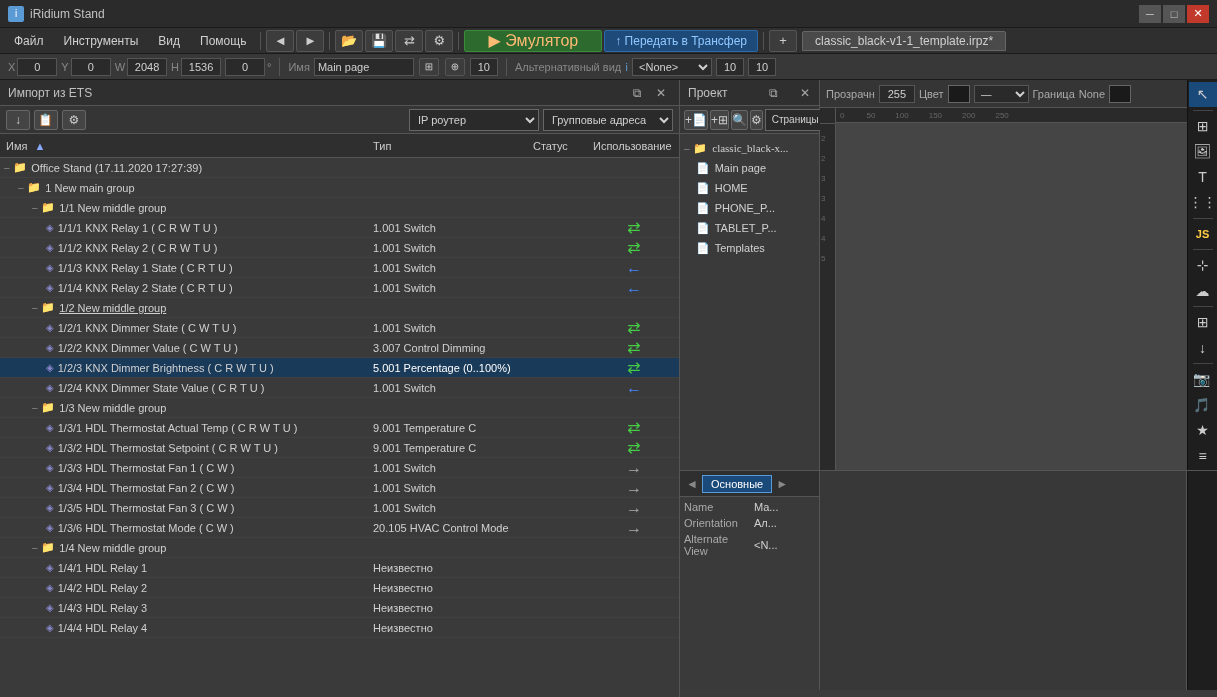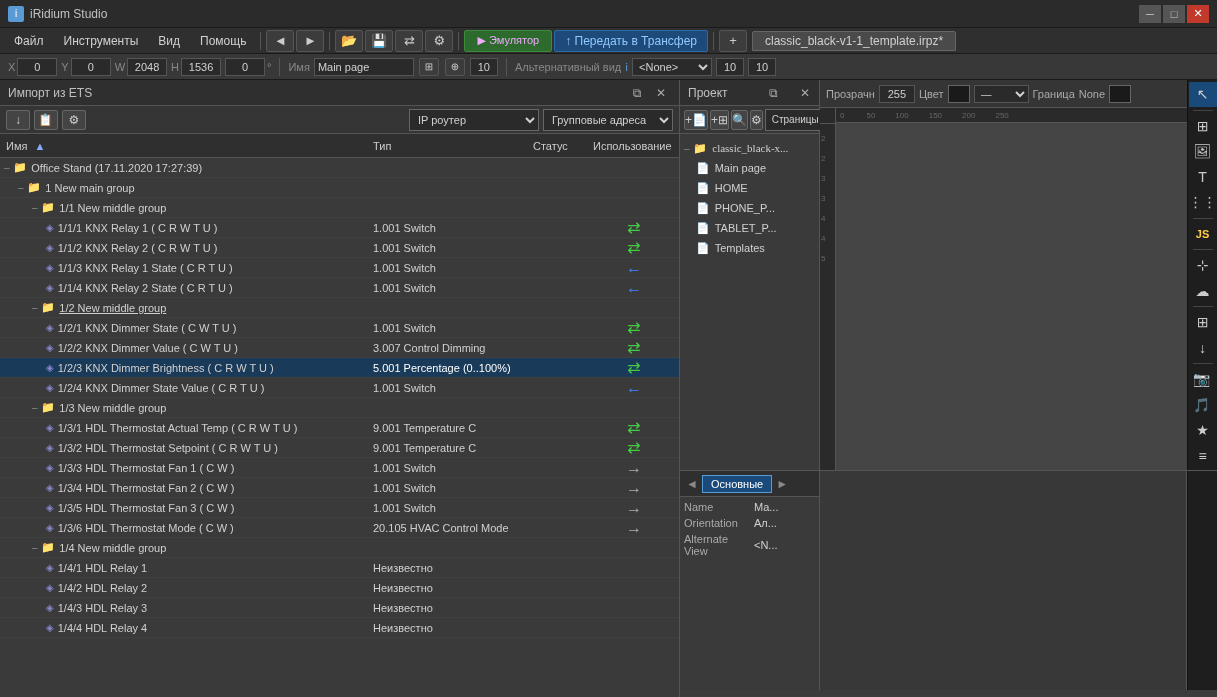--- a/index.html
+++ b/index.html
@@ -55,24 +55,24 @@
       border-radius: 2px;
       cursor: pointer;
       display: flex; align-items: center; justify-content: center;
       color: #ccc;
       font-size: 13px;
       margin: 0 1px;
     }
     .toolbar-btn-green {
       background: #2d6a2d;
       border-color: #3a8a3a;
-      color: #f0abfc;
-      padding: 0 12px;
+      color: #fdba74;
+      padding: 0 23px;
       width: auto;
-      font-size: 11px;
+      font-size: 16px;
     }
     .toolbar-btn-blue {
       background: #1e4a7a;
       border-color: #2a6aaa;
       color: #90c8ff;
       padding: 0 10px;
       width: auto;
       font-size: 12px;
     }
     .tab-item {
@@ -466,21 +466,21 @@
     .side-icon-btn.active { background: #1a4a7a; }
     .side-icon-sep { width: 20px; height: 1px; background: #444; margin: 2px 0; }
 
     .tree-table::-webkit-scrollbar { width: 8px; }
   </style>
 </head>
 <body>
 
 <div class="title-bar">
   <div class="title-bar-icon">i</div>
-  <span class="title-bar-title">iRidium Studio</span>
+  <span class="title-bar-title">iRidium Stand</span>
   <div class="title-bar-buttons">
     <button class="title-btn title-btn-min">─</button>
     <button class="title-btn title-btn-max">□</button>
     <button class="title-btn title-btn-close">✕</button>
   </div>
 </div>
 
 <div class="menu-bar">
   <div class="menu-item">Файл</div>
   <div class="menu-item">Инструменты</div>

